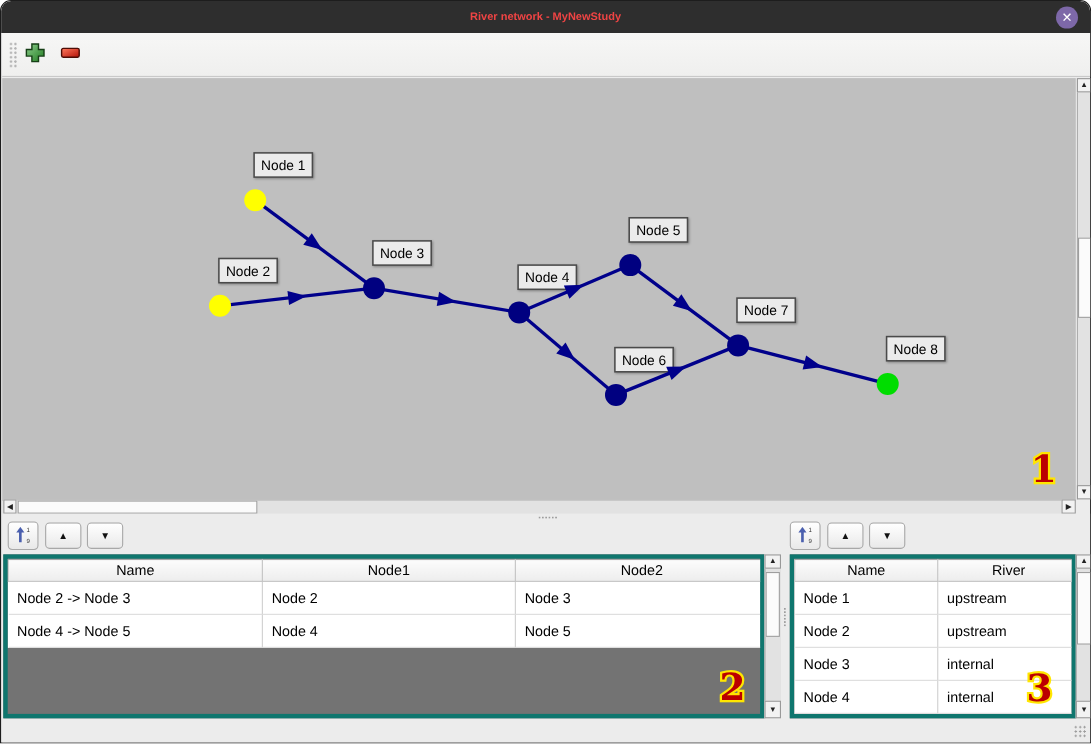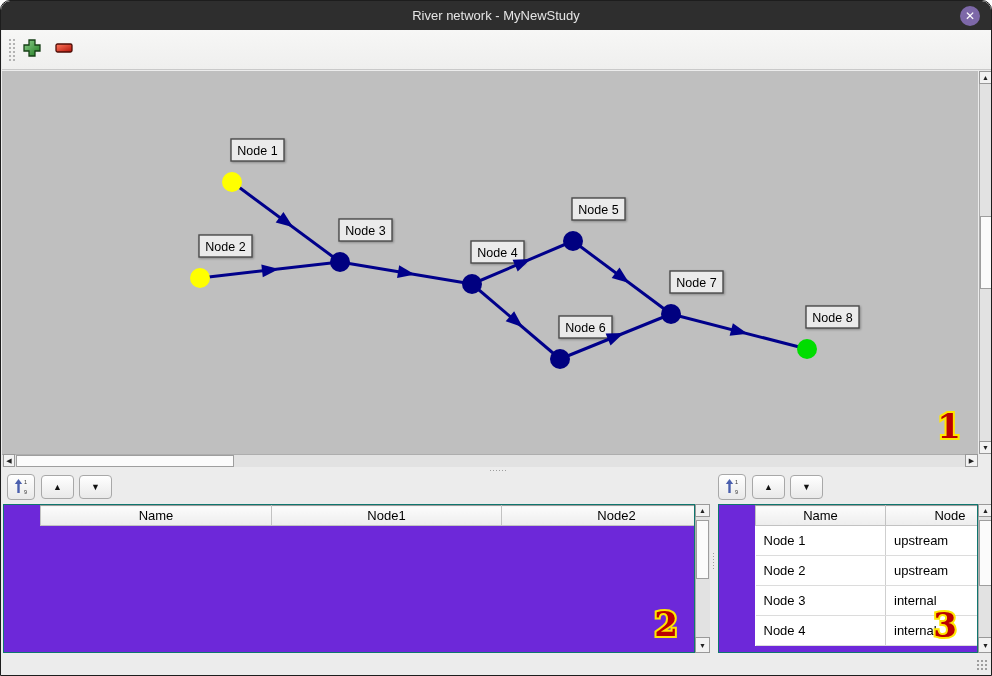--- a/index.html
+++ b/index.html
@@ -2,21 +2,21 @@
 <html><head>
 <meta charset="utf-8">
 <style>
   html,body{margin:0;padding:0;background:#ffffff;font-family:"Liberation Sans",sans-serif;}
   *{box-sizing:border-box;}
   #window{position:relative;width:992px;height:676px;background:#ececec;border:1px solid #1d1d1d;
           border-radius:10px 10px 0 0;overflow:hidden;}
   
   #titlebar{position:absolute;left:0;top:0;width:100%;height:29px;background:#2e2e2e;
             border-radius:9px 9px 0 0;display:flex;align-items:center;justify-content:center;}
-  #titlebar .title{color:#e5e5e5;font-size:13px;font-weight:normal;}
+  #titlebar .title{color:#ef4444;font-size:10px;font-weight:bold;}
   #close-btn{position:absolute;right:11px;top:5px;width:20px;height:20px;border-radius:50%;
              background:#7d68a8;border:none;color:#ffffff;font-size:12px;line-height:18px;
              text-align:center;padding:0;cursor:default;}
   
   #toolbar{position:absolute;left:1px;top:29px;width:990px;height:40px;
            background:linear-gradient(#f7f7f6,#efefee);border-bottom:1px solid #c9c9c9;}
   .grip-v{position:absolute;left:6px;top:8px;width:8px;height:24px;
           background-image:radial-gradient(#b3b3b3 1px, transparent 1.2px);
           background-size:4px 4px;}
   .tb-icon{position:absolute;top:7px;width:24px;height:24px;border:none;background:transparent;padding:0;}
@@ -42,21 +42,21 @@
           background:linear-gradient(#ffffff,#e9e9e9);display:flex;align-items:center;justify-content:center;
           font-size:9px;color:#111;padding:0;}
   .tri{font-size:9px;color:#111;}
   table.grid{position:absolute;border-collapse:collapse;background:#ffffff;table-layout:fixed;
              font-size:13px;color:#000;}
   table.grid th{font-weight:normal;text-align:center;height:20px;
                 background:linear-gradient(#fcfcfc,#ededed);
                 border:1px solid #c2c2c2;border-top:1px solid #9c9c9c;}
   table.grid td{height:30px;padding:0 0 0 8px;border-right:1px solid #cfcfcf;
                 border-bottom:1px solid #dcdcdc;overflow:hidden;white-space:nowrap;}
-  .table-frame{position:absolute;border:1px solid #0f766e;background:#6d28d9;overflow:hidden;padding-left:36px;}
+  .table-frame{position:absolute;border:4px solid #0f766e;background:#737373;overflow:hidden;}
   #statusbar-grip{position:absolute;right:4px;bottom:4px;width:12px;height:12px;
           background-image:radial-gradient(#9d9d9d 0.9px, transparent 1.1px);background-size:4px 4px;}
 </style>
 </head>
 <body>
 
 <div id="window">
 
   <div id="titlebar">
     <span class="title">River network - MyNewStudy</span>
@@ -190,41 +190,51 @@
             <col style="width:230px">
           </colgroup>
         <thead>
             <tr>
               <th>Name</th>
               <th>Node1</th>
               <th>Node2</th>
             </tr>
           </thead>
         <tbody>
+            <tr>
+              <td>Node 2 -&gt; Node 3</td>
+              <td>Node 2</td>
+              <td>Node 3</td>
+            </tr>
+            <tr>
+              <td>Node 4 -&gt; Node 5</td>
+              <td>Node 4</td>
+              <td>Node 5</td>
+            </tr>
           </tbody>
       </table>
     </div>
 
     <div>
       <div class="sb-trough" style="left:693px;top:37px;width:15px;height:149px;"></div>
       <button class="sb-btn" style="left:693px;top:37px;width:15px;height:13px;">▲</button>
       <div class="sb-thumb" style="left:694px;top:53px;width:13px;height:59px;"></div>
       <button class="sb-btn" style="left:693px;top:170px;width:15px;height:16px;">▼</button>
     </div>
 
     <div class="table-frame" style="left:716px;top:37px;width:260px;height:149px;">
       <table class="grid" id="nodes-table" style="width:259px;">
         <colgroup>
             <col style="width:130px">
             <col style="width:129px">
           </colgroup>
         <thead>
             <tr>
               <th>Name</th>
-              <th>Node</th>
+              <th>River</th>
             </tr>
           </thead>
         <tbody>
             <tr>
               <td>Node 1</td>
               <td>upstream</td>
             </tr>
             <tr>
               <td>Node 2</td>
               <td>upstream</td>

